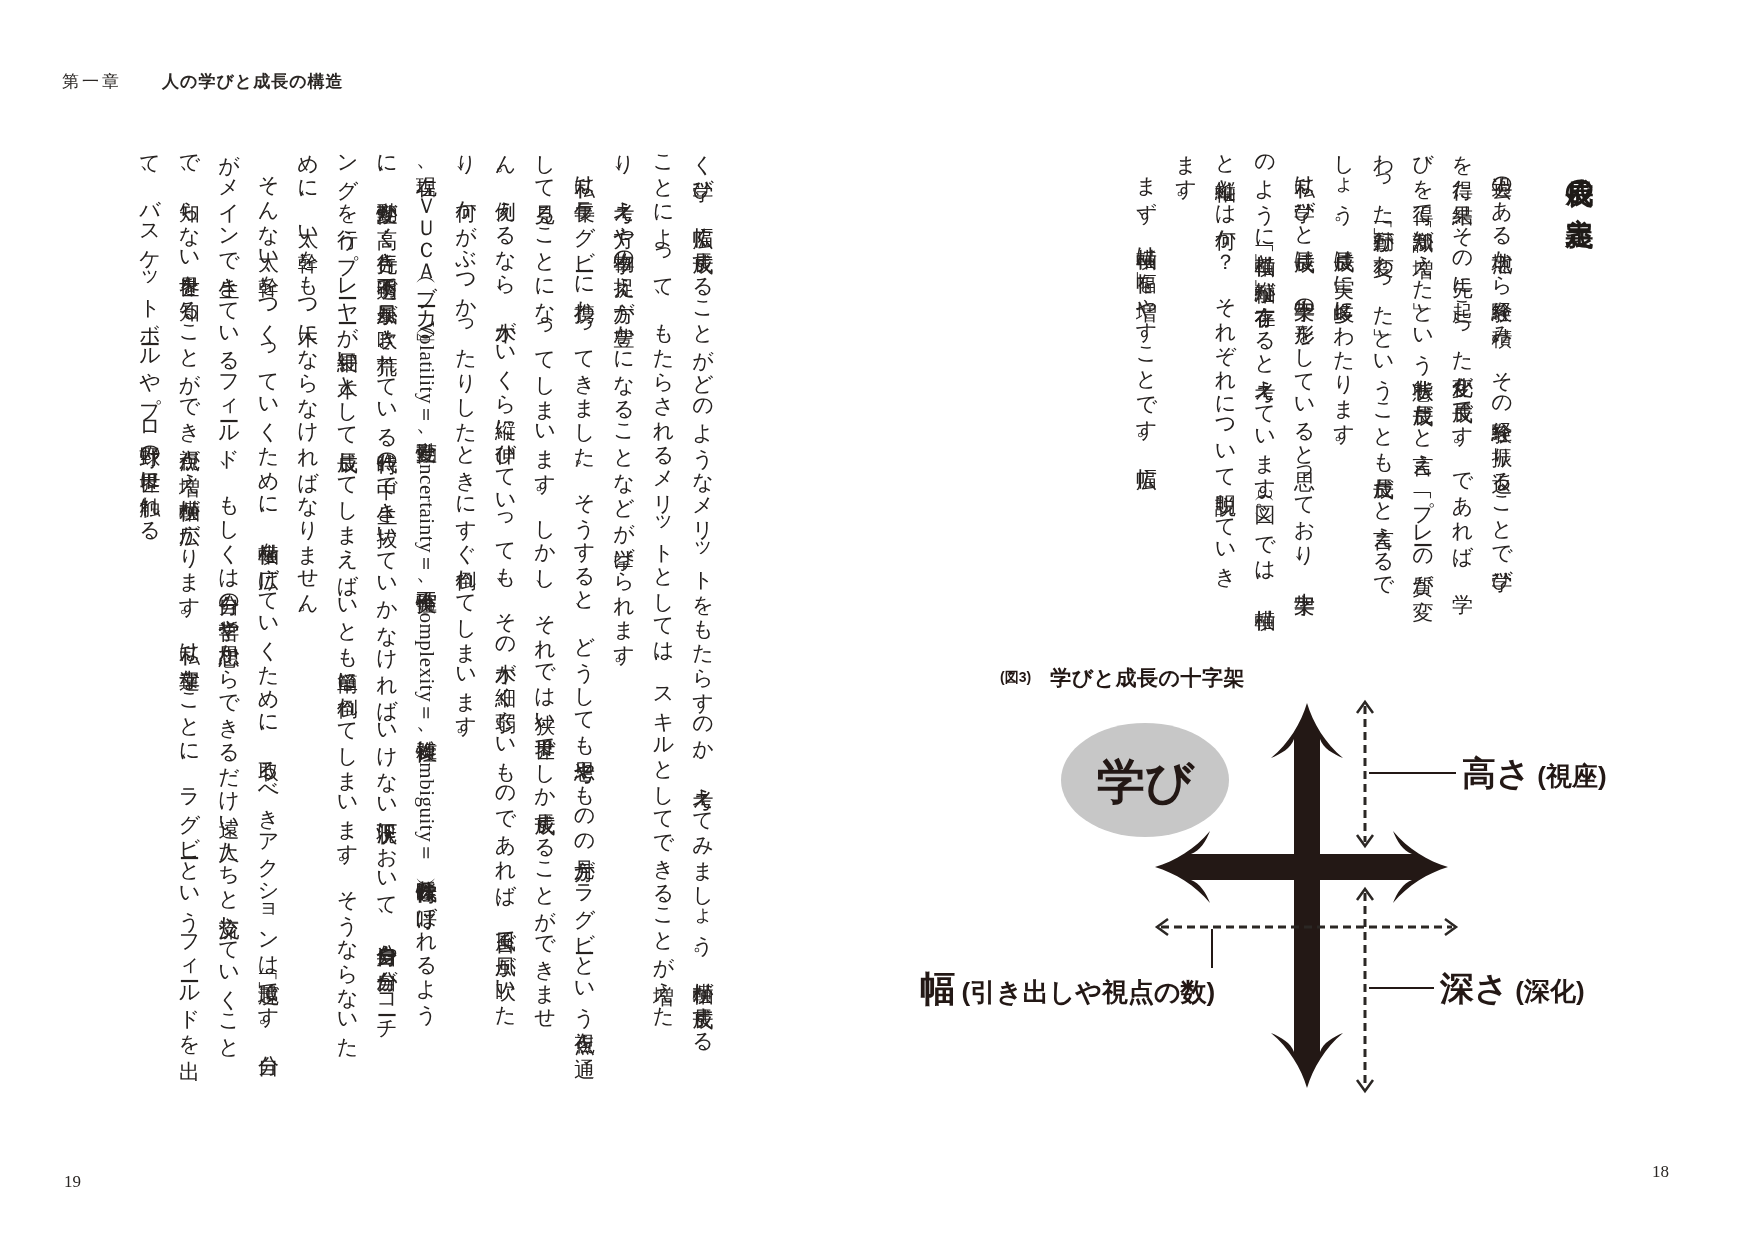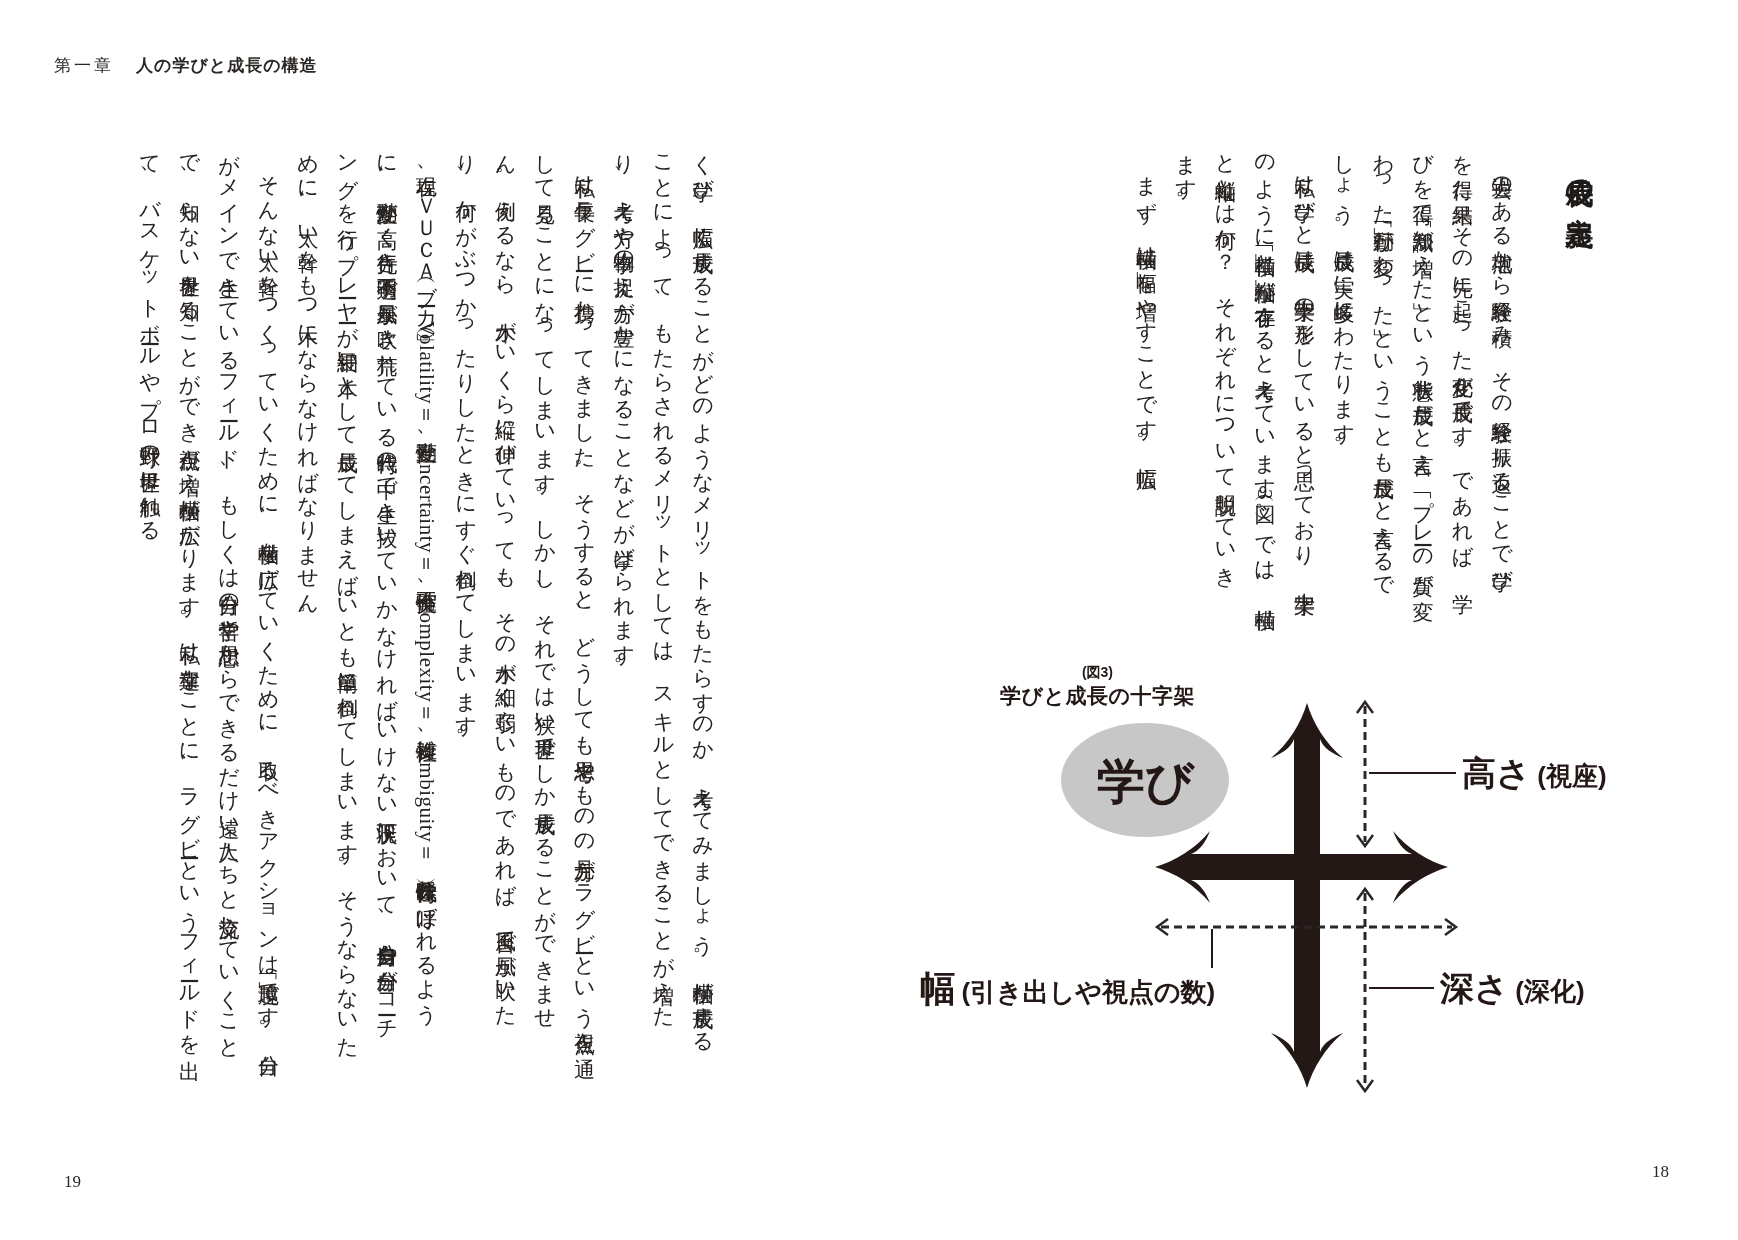--- a/index.html
+++ b/index.html
@@ -2,46 +2,46 @@
 <html lang="ja"><head>
 <meta charset="utf-8">
 <style>
   html,body{margin:0;padding:0;background:#ffffff;}
   .spread{
     position:relative;width:1738px;height:1240px;background:#ffffff;overflow:hidden;
     font-family:"Liberation Serif","DejaVu Serif",serif;color:#262220;
   }
   
   .running-head{
-    position:absolute;left:54px;top:54px;display:flex;align-items:baseline;gap:22px;
+    position:absolute;left:62px;top:54px;display:flex;align-items:baseline;gap:40px;
     font-family:"Liberation Sans","DejaVu Sans",sans-serif;font-size:17px;color:#2b2724;
   }
   .running-head .chapter{font-weight:400;letter-spacing:3px;}
-  .running-head .title{font-weight:700;letter-spacing:1px;}
+  .running-head .title{font-weight:700;letter-spacing:1px;margin-top:16px;}
   
   .vtext{
     position:absolute;writing-mode:vertical-rl;text-orientation:mixed;
     font-size:21px;line-height:39.5px;letter-spacing:0.5px;color:#262220;
   }
   .vtext p{margin:0;}
   .vtext p.indent{text-indent:1em;}
   .left-body{top:140px;right:1016px;height:910px;}
   .right-body{top:140px;right:217px;height:456px;}
   .section-heading{
     position:absolute;left:1560px;top:156px;margin:0;
     writing-mode:vertical-rl;font-size:28px;font-weight:700;letter-spacing:2.5px;color:#1f1b18;
   }
   .pagenum{position:absolute;font-size:17px;color:#2b2724;}
   .pagenum-left{left:64px;top:1162px;margin-top:10px;}
   .pagenum-right{left:1652px;top:1162px;}
   
   .figure{position:absolute;left:900px;top:660px;width:720px;height:460px;}
   .fig-caption{
-    position:absolute;left:100px;top:4px;display:flex;align-items:center;gap:0;
-    font-family:"Liberation Sans","DejaVu Sans",sans-serif;font-weight:700;color:#231815;z-index:2;flex-direction:column;
+    position:absolute;left:100px;top:4px;display:flex;align-items:center;gap:19px;
+    font-family:"Liberation Sans","DejaVu Sans",sans-serif;font-weight:700;color:#231815;z-index:2;
   }
   .fig-caption .tag{font-size:14px;}
   .fig-caption .cap-title{font-size:21px;letter-spacing:0.5px;text-align:center;}
   .fig-svg{position:absolute;left:0;top:0;}
   .fig-svg text{font-family:"Liberation Sans","DejaVu Sans",sans-serif;font-weight:700;}
   .bubble-text{font-size:48px;}
   .axis-main{font-size:34px;}
   .axis-main-w{font-size:36px;}
   .axis-sub{font-size:26px;}
 </style>

